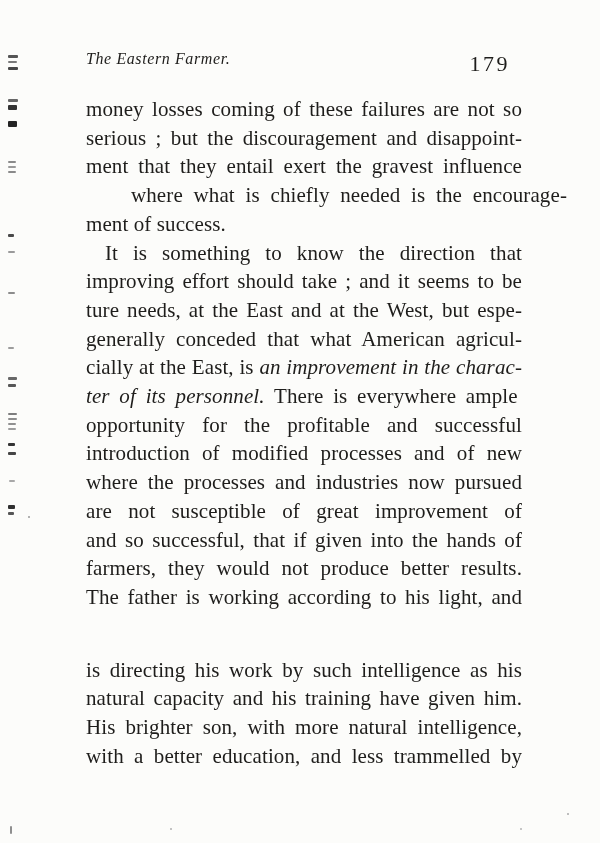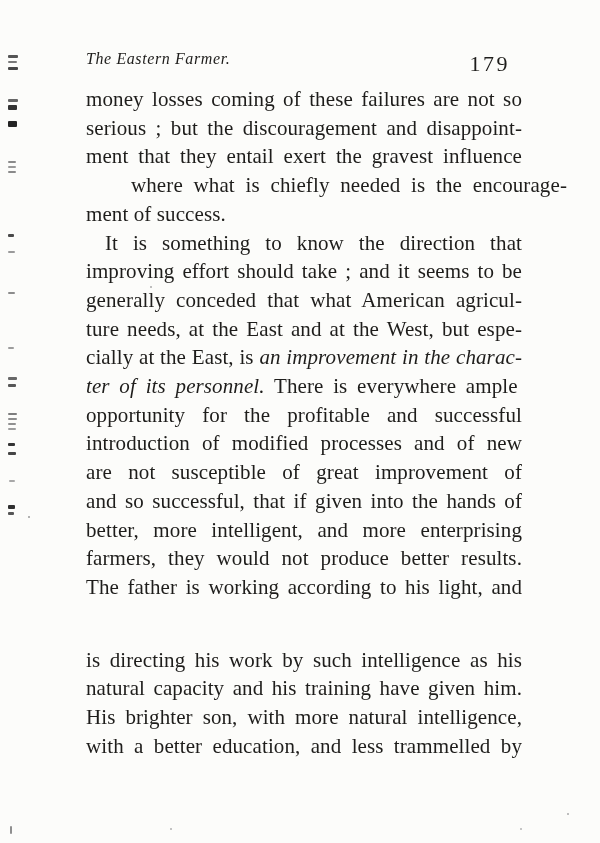--- a/index.html
+++ b/index.html
@@ -41,21 +41,21 @@
     right: 12px;
     top: 1px;
     font-size: 22px;
     letter-spacing: 2.5px;
     color: var(--ink);
   }
   
   .text-block {
     position: absolute;
     left: 86px;
-    top: 85px;
+    top: 95px;
     width: 436px;
   }
   .tline {
     font-size: 21px;
     line-height: 28.7px;
     white-space: nowrap;
     letter-spacing: 0.1px;
   }
   .tline.indent { padding-left: 19px; }
   .tline i { font-style: italic; }
@@ -77,29 +77,29 @@
   </div>
 
   <div class="text-block">
       <div class="tline" style="word-spacing: 3.01562px;"><span class="measure"><span>money losses coming of these failures are not so</span></span></div>
       <div class="tline" style="word-spacing: 4.01823px;"><span class="measure"><span>serious ; but the discouragement and disappoint-</span></span></div>
       <div class="tline" style="word-spacing: 4.52455px;"><span class="measure"><span>ment that they entail exert the gravest influence</span></span></div>
       <div class="tline" style="word-spacing: 5.40179px; margin-left: 45px;"><span class="measure"><span>where what is chiefly needed is the encourage-</span></span></div>
       <div class="tline"><span class="measure"><span>ment of success.</span></span></div>
       <div class="tline indent" style="word-spacing: 9.56027px;"><span class="measure"><span>It is something to know the direction that</span></span></div>
       <div class="tline" style="word-spacing: 2.64583px;"><span class="measure"><span>improving effort should take ; and it seems to be</span></span></div>
+      <div class="tline" style="word-spacing: 2.72031px;"><span class="measure"><span>ture needs, at the East and at the West, but espe-</span></span></div>
       <div class="tline" style="word-spacing: 5.7px;"><span class="measure"><span>generally conceded that what American agricul-</span></span></div>
-      <div class="tline" style="word-spacing: 2.72031px;"><span class="measure"><span>ture needs, at the East and at the West, but espe-</span></span></div>
       <div class="tline" style="word-spacing: 0.390625px;"><span class="measure"><span>cially at the East, is </span><i>an improvement in the charac-</i></span></div>
       <div class="tline" style="word-spacing: 4.39062px;"><span class="measure"><i>ter of its personnel.</i><span>  There is everywhere ample</span></span></div>
       <div class="tline" style="word-spacing: 11.7688px;"><span class="measure"><span>opportunity for the profitable and successful</span></span></div>
       <div class="tline" style="word-spacing: 6.79167px;"><span class="measure"><span>introduction of modified processes and of new</span></span></div>
+      <div class="tline" style="word-spacing: 4.63802px;"><span class="measure"><span>where the processes and industries now pursued</span></span></div>
       <div class="tline" style="word-spacing: 10.9141px;"><span class="measure"><span>are not susceptible of great improvement of</span></span></div>
       <div class="tline" style="word-spacing: 3.04514px;"><span class="measure"><span>and so successful, that if given into the hands of</span></span></div>
-      <div class="tline" style="word-spacing: 9.10313px;"><span class="measure"><span>better, more intelligent, and more enterprising</span></span></div>
       <div class="tline" style="word-spacing: 6.56771px;"><span class="measure"><span>farmers, they would not produce better results.</span></span></div>
       <div class="tline" style="word-spacing: 3.22266px;"><span class="measure"><span>The father is working according to his light, and</span></span></div>
       <div class="tline" style="word-spacing: 4.16602px; margin-top: 44px;"><span class="measure"><span>is directing his work by such intelligence as his</span></span></div>
       <div class="tline" style="word-spacing: 3.10268px;"><span class="measure"><span>natural capacity and his training have given him.</span></span></div>
       <div class="tline" style="word-spacing: 4.58854px;"><span class="measure"><span>His brighter son, with more natural intelligence,</span></span></div>
       <div class="tline" style="word-spacing: 4.96429px;"><span class="measure"><span>with a better education, and less trammelled by</span></span></div>
     </div>
 
   <div id="artifacts">
       <div class="artifact" style="left: 8px; top: 55px; width: 10px; height: 3px; background: rgb(85, 85, 85);"></div>

